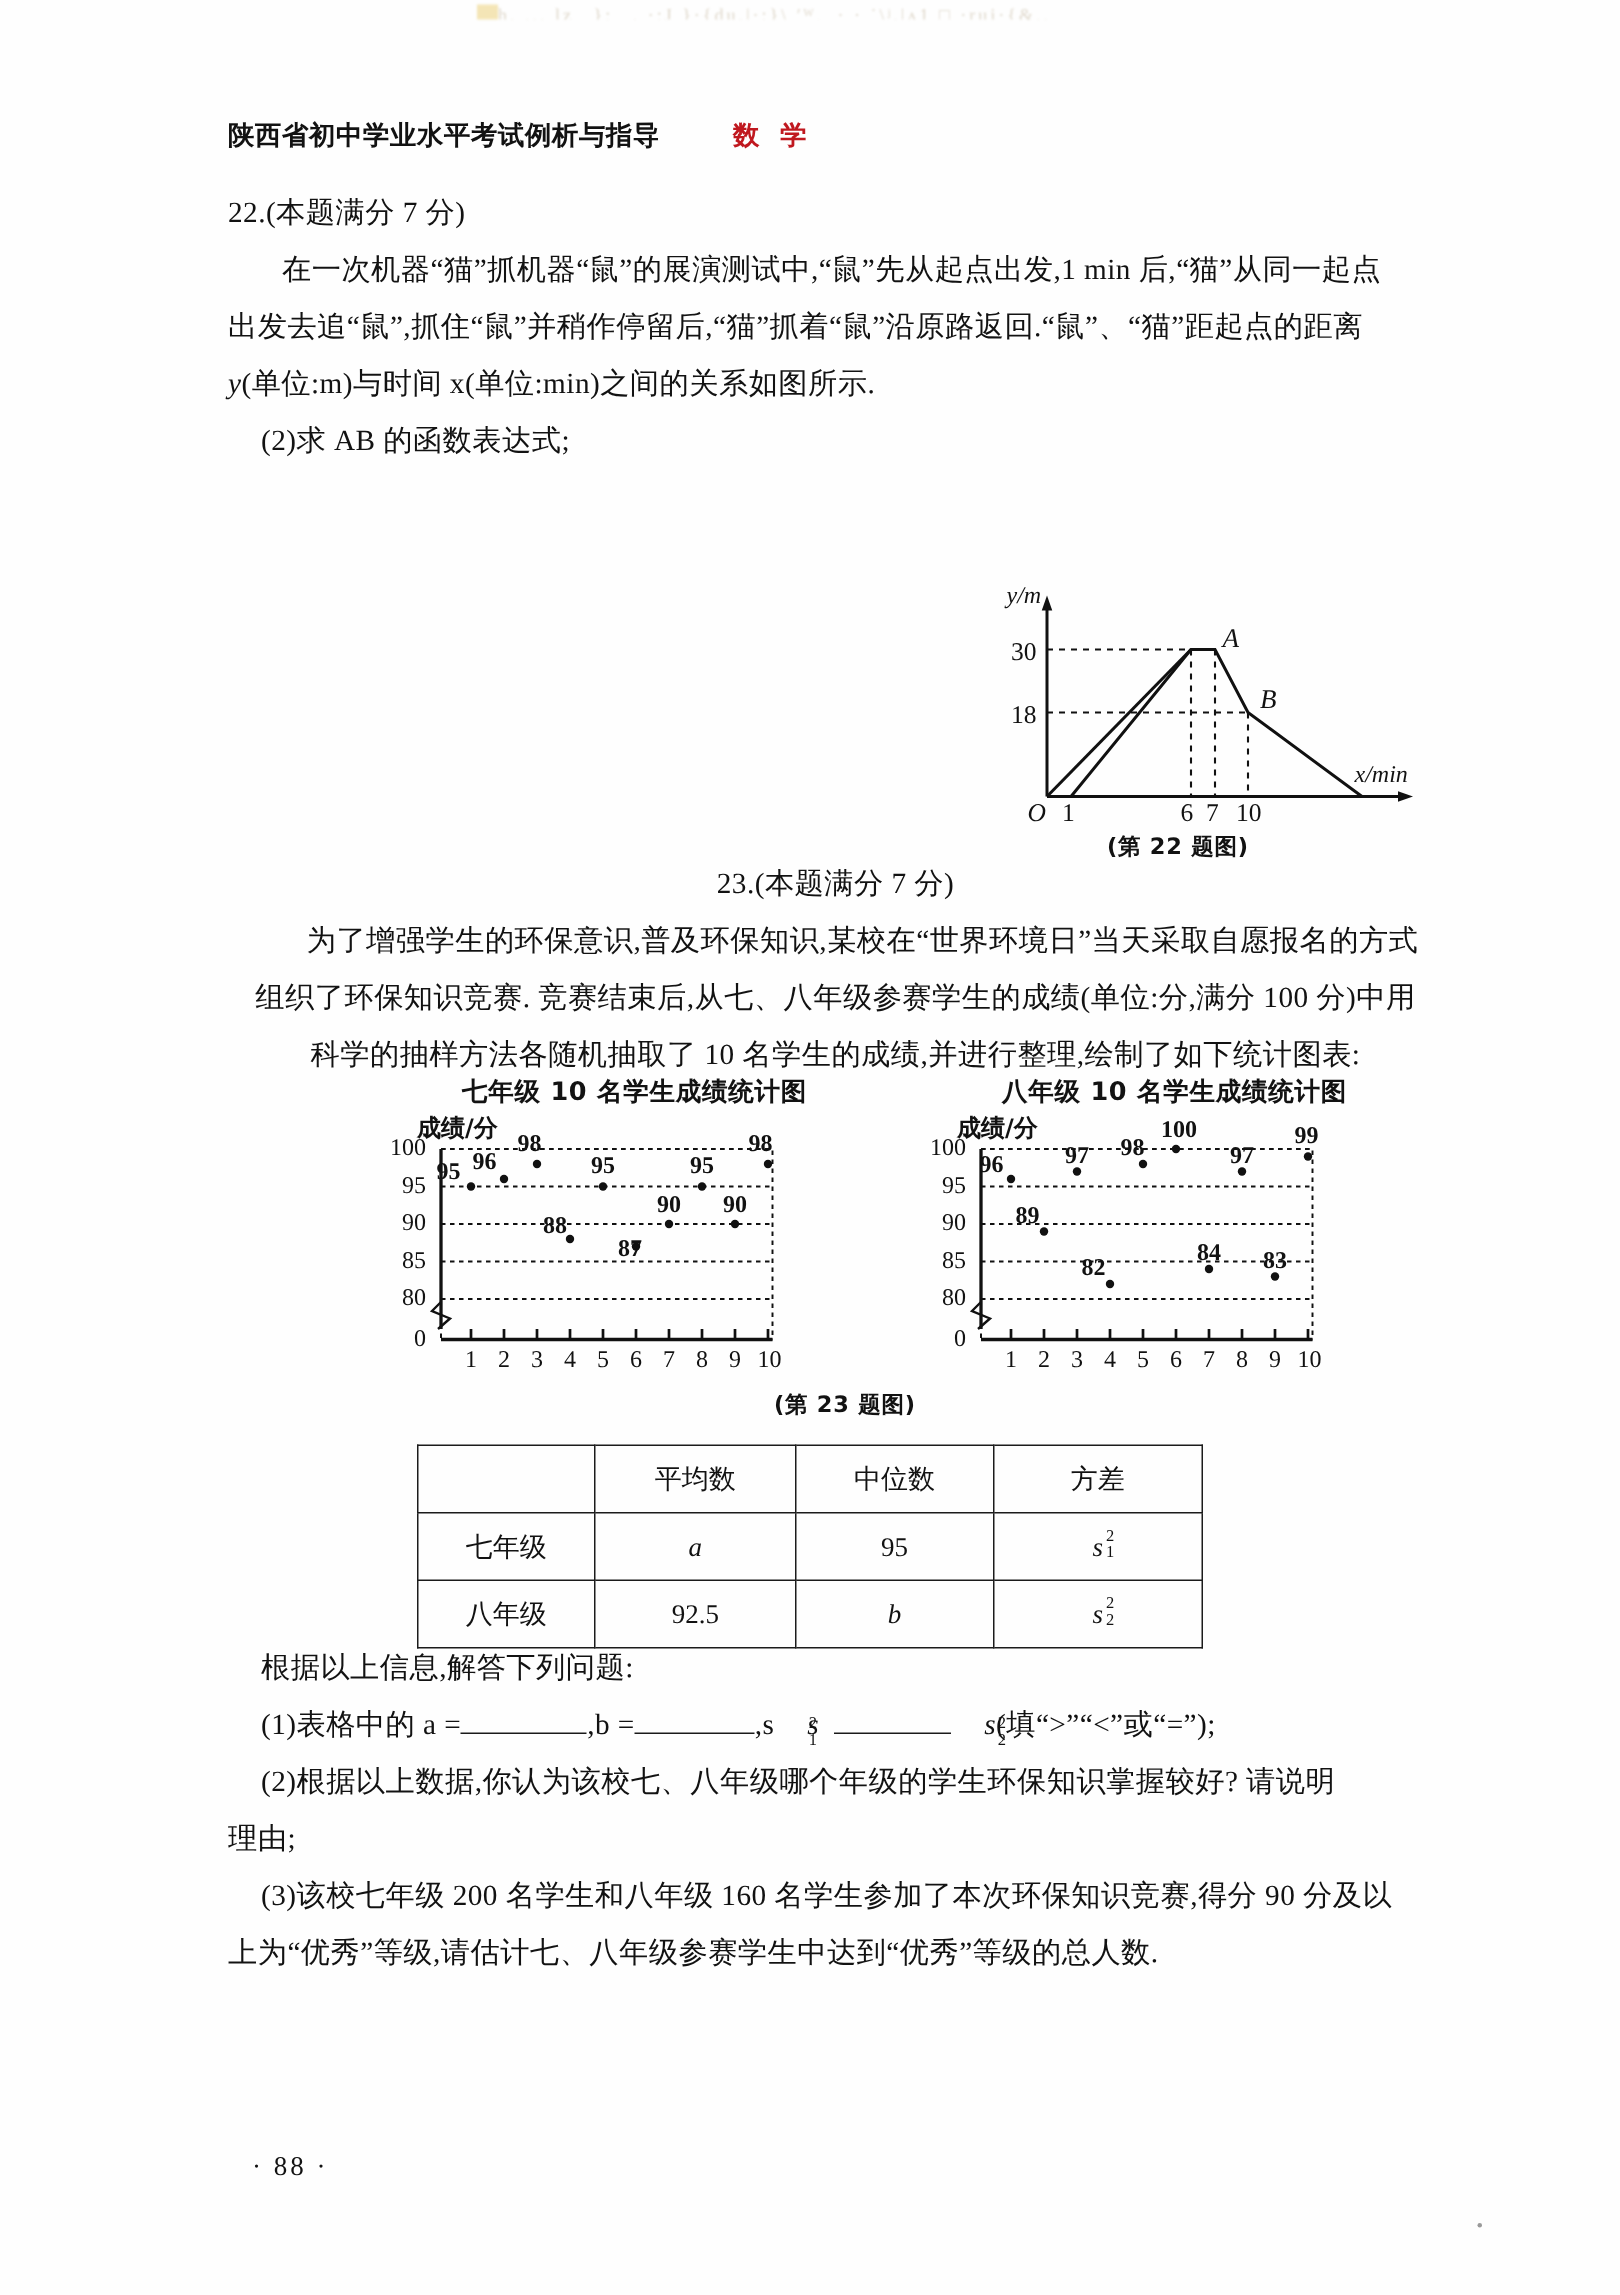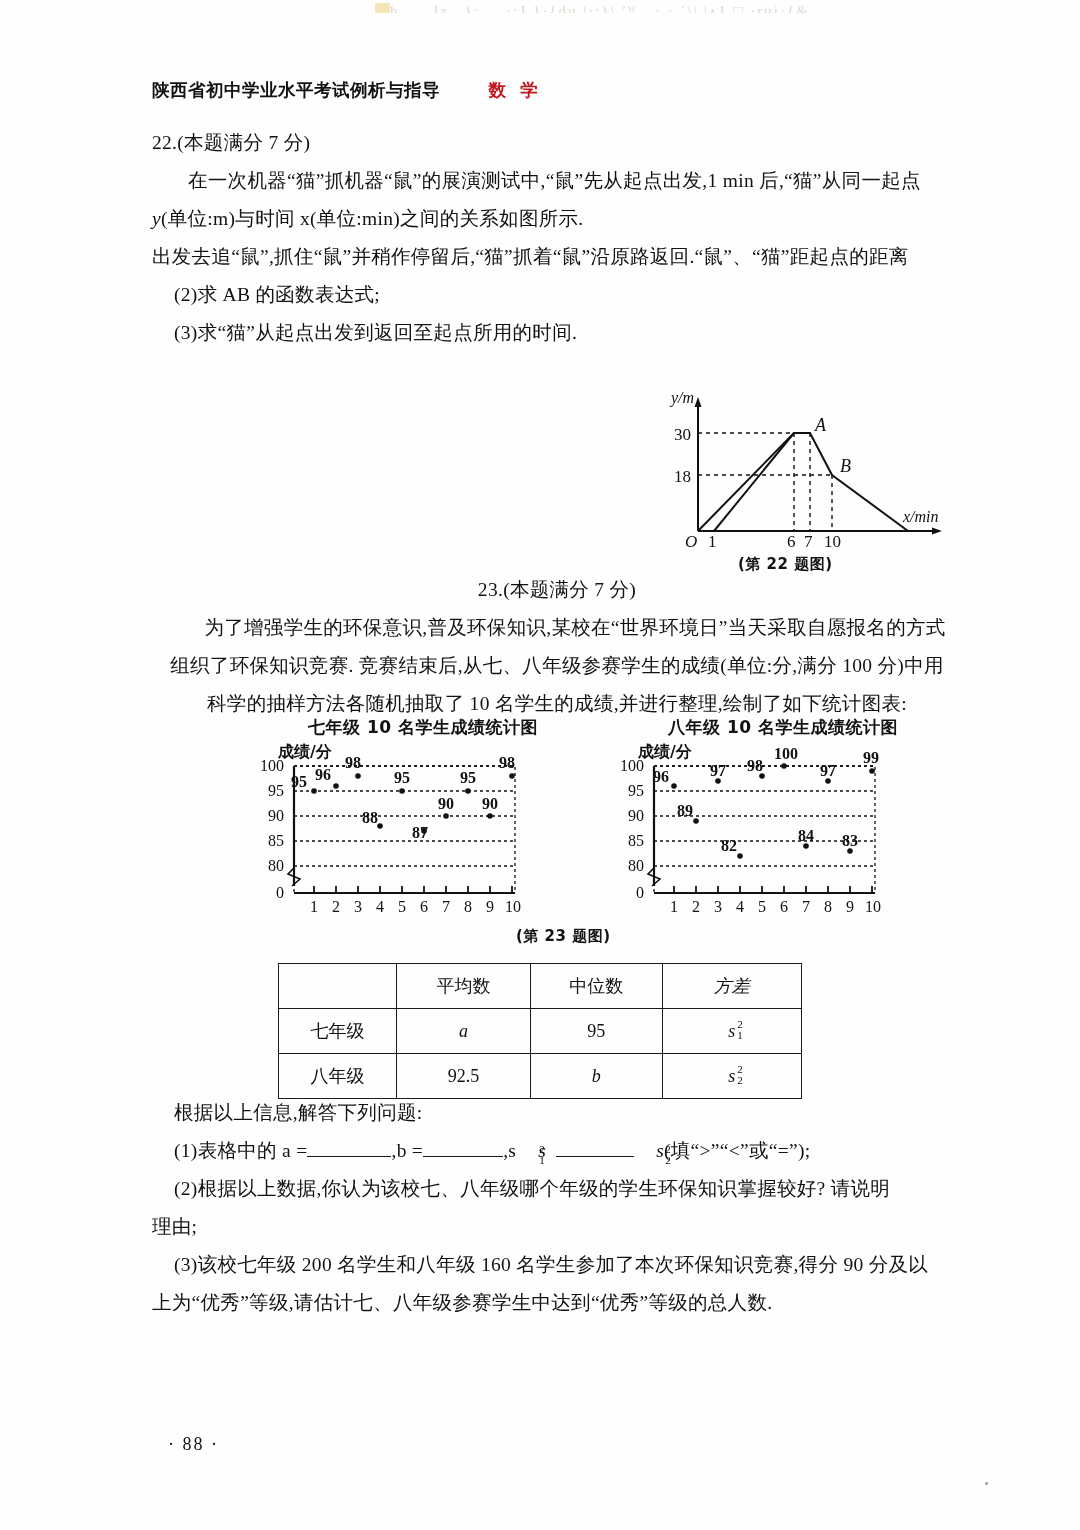--- a/index.html
+++ b/index.html
@@ -10,24 +10,23 @@
     color:#121212;
     position:relative;
     overflow:hidden;
   }
   .page{position:absolute;inset:0;}
 
   
   .scan-artifact{
     position:absolute;left:318px;top:2px;width:560px;height:11px;
     opacity:.45;
-    font-size:15px;letter-spacing:2px;color:#b9a98c;
+    font-size:12px;letter-spacing:2px;color:#b9a98c;
     white-space:nowrap;overflow:hidden;
     filter:blur(.6px);
-    text-align:center;
   }
   .scan-artifact .hl{background:#e8c860;color:#9c8b5e;padding:0 2px;}
 
   
   .run-head{
     position:absolute;left:152px;top:78px;
     font-size:17.5px;font-weight:bold;letter-spacing:.5px;
     font-family:"DejaVu Sans","Liberation Sans",sans-serif;
   }
   .run-head .subject{color:#c0181f;margin-left:42px;letter-spacing:4px;}
@@ -96,26 +95,25 @@
   </div>
 
   <div class="run-head">
     <span>陕西省初中学业水平考试例析与指导</span>
     <span class="subject">数 学</span>
   </div>
 
   <div class="q" style="top:124px;">
     <div class="line">22.(本题满分 7 分)</div>
     <div class="line indent">在一次机器“猫”抓机器“鼠”的展演测试中,“鼠”先从起点出发,1 min 后,“猫”从同一起点</div>
+    <div class="line">出发去追“鼠”,抓住“鼠”并稍作停留后,“猫”抓着“鼠”沿原路返回.“鼠”、“猫”距起点的距离</div>
     <div class="line">
       <span class="ital">y</span><span>(单位:m)与时间 x(单位:min)之间的关系如图所示.</span>
     </div>
-    <div class="line">出发去追“鼠”,抓住“鼠”并稍作停留后,“猫”抓着“鼠”沿原路返回.“鼠”、“猫”距起点的距离</div>
     <div class="line" style="text-indent:22px;">(2)求 AB 的函数表达式;</div>
-    <div class="line" style="text-indent:22px;">(3)求“猫”从起点出发到返回至起点所用的时间.</div>
   </div>
 
   <div class="fig22">
     <div class="ylab">y/m</div>
     <div class="xlab">x/min</div>
 
     <svg width="290" height="175" viewBox="0 0 290 175">
 
       <line x1="38" y1="148" x2="275" y2="148" stroke="#111" stroke-width="2"></line>
       <polygon points="282,148 272,144.5 272,151.5" fill="#111"></polygon>
@@ -295,21 +293,21 @@
   </div>
 
   <div class="figcap23">(第 23 题图)</div>
 
   <table class="stat">
     <tbody>
         <tr>
       <td style="width:118px;"></td>
       <td class="hd" style="width:134px;">平均数</td>
       <td class="hd" style="width:132px;">中位数</td>
-      <td class="hd" style="width:140px;font-style:italic;">方差</td>
+      <td class="hd" style="width:140px;">方差</td>
     </tr>
     <tr>
       <td>七年级</td>
       <td class="ital">a</td>
       <td>95</td>
       <td>
         <span class="sq">
           <span>s</span><sup>2</sup><sub>1</sub>
         </span>
       </td>

